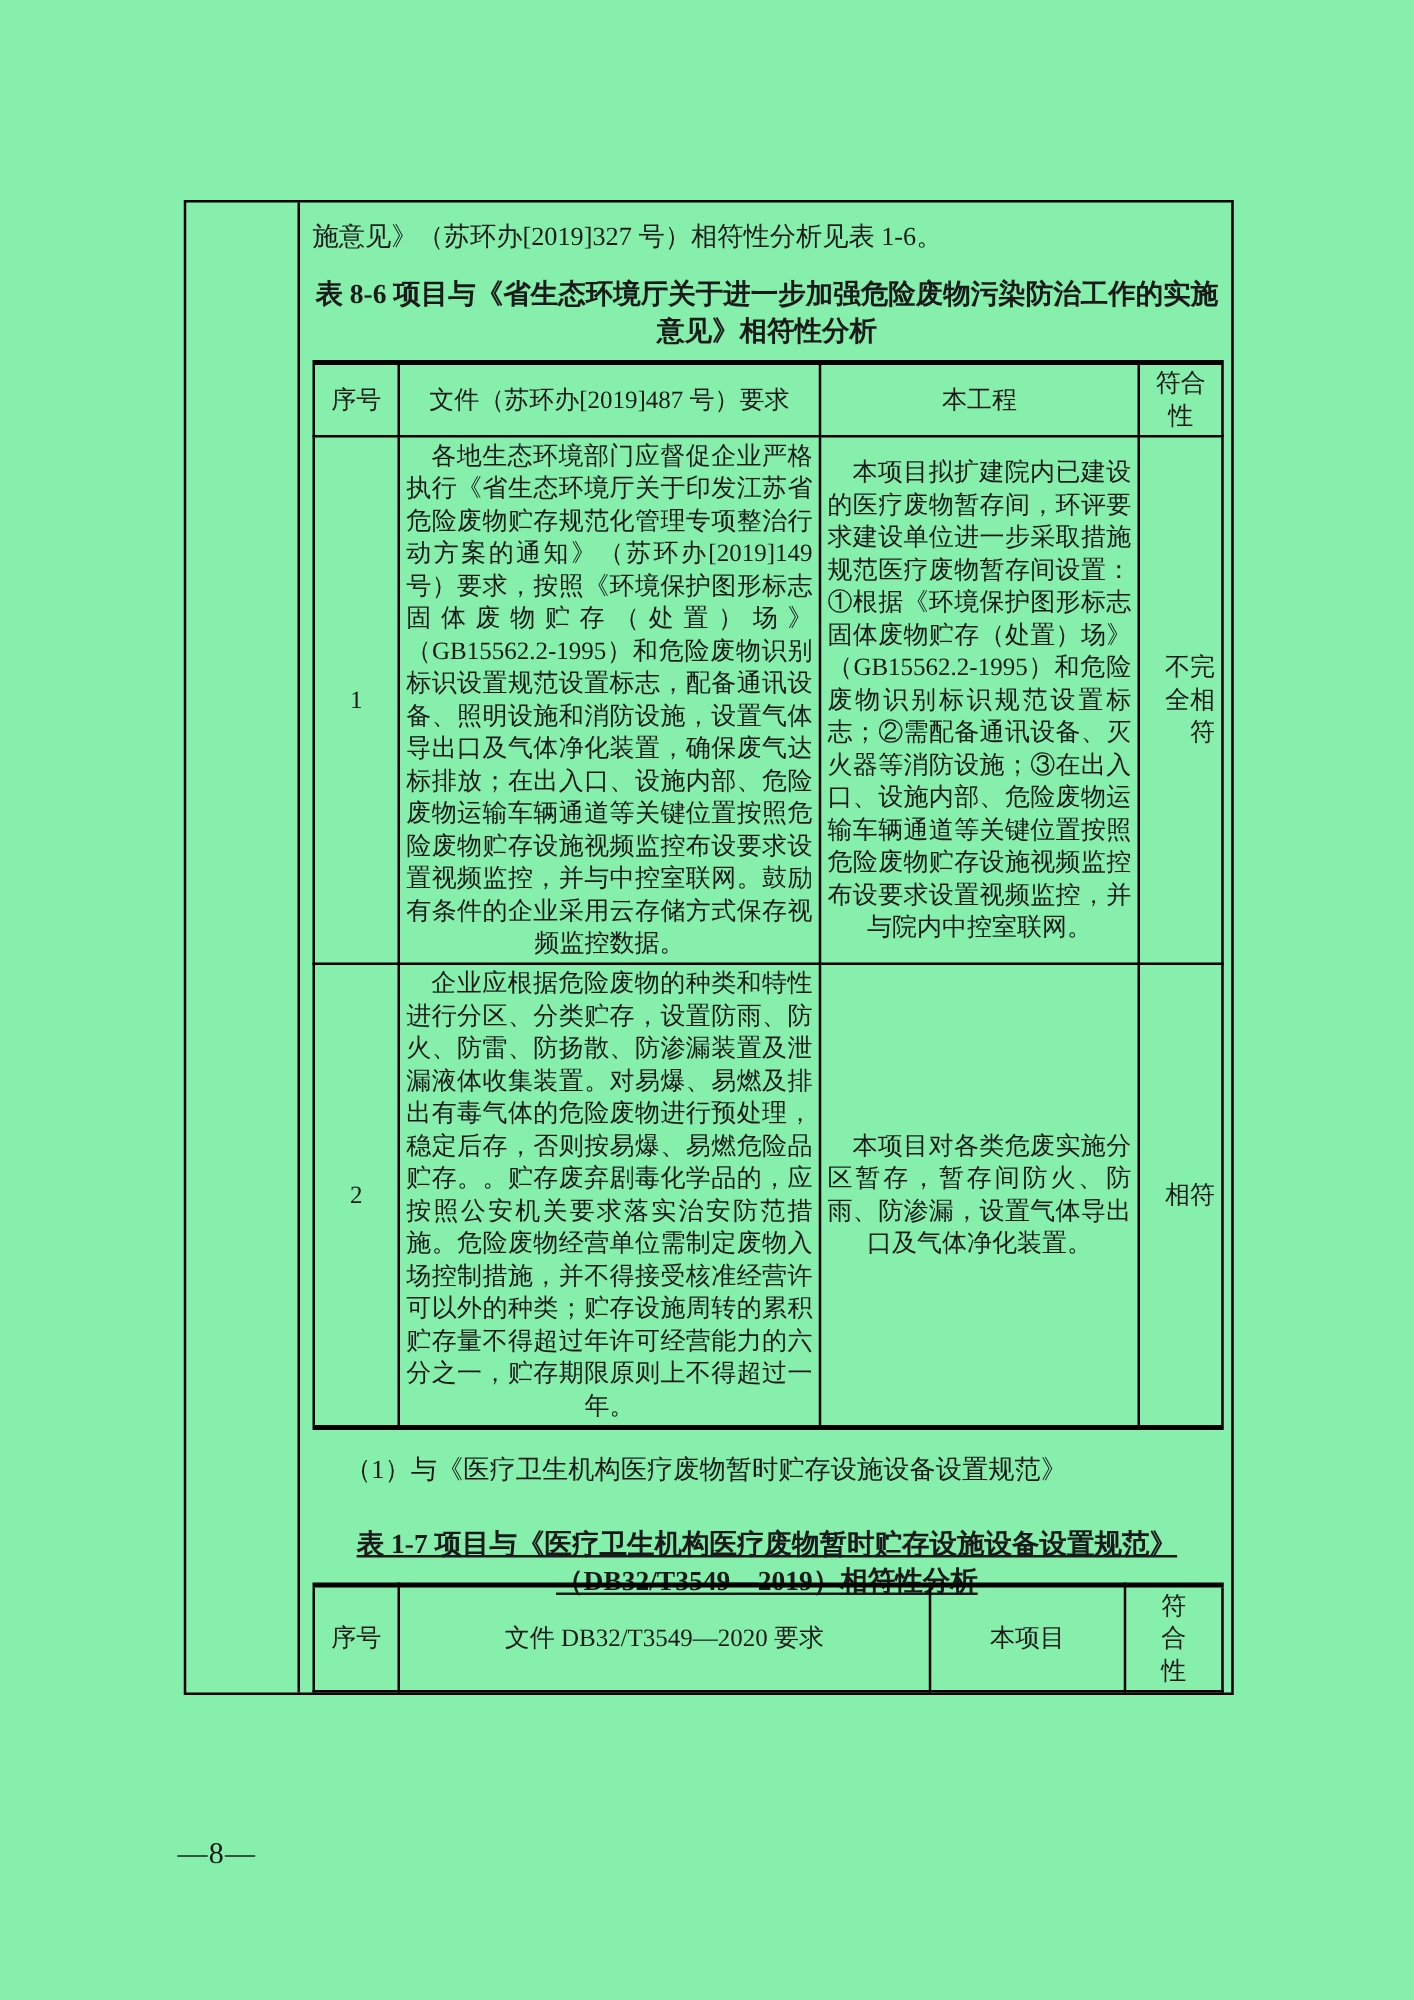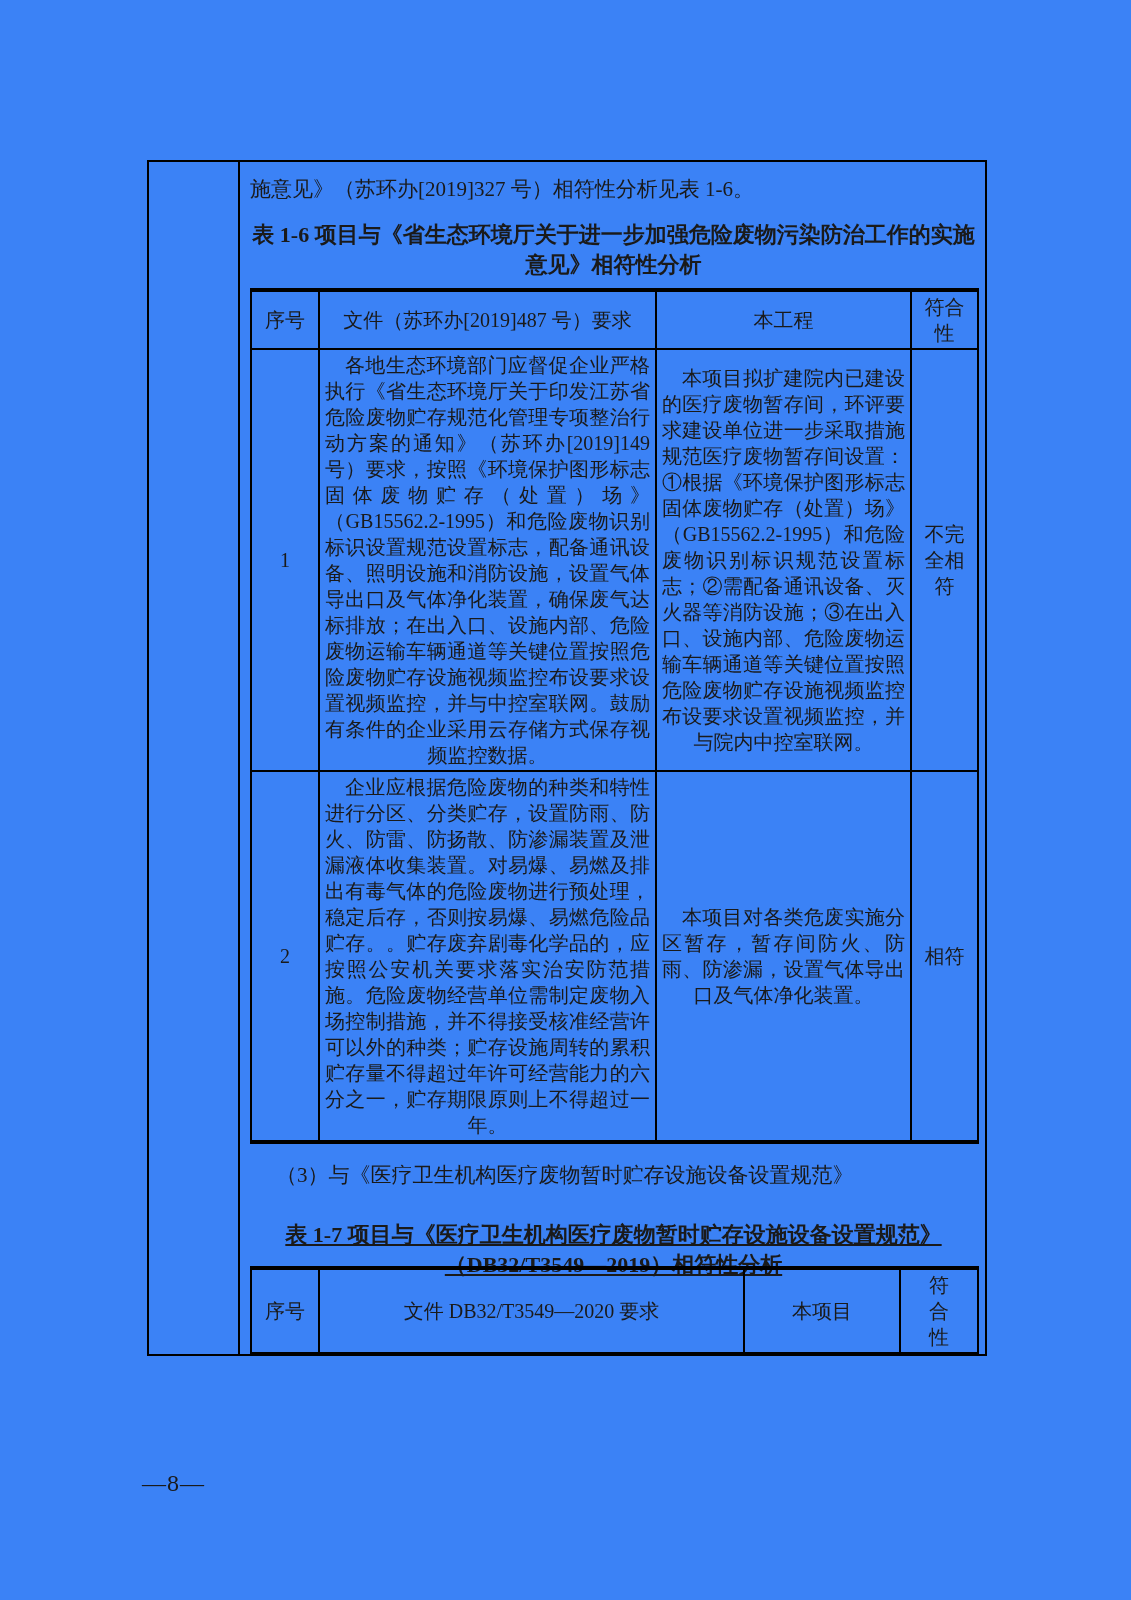--- a/index.html
+++ b/index.html
@@ -1,19 +1,19 @@
 <!DOCTYPE html>
 <html><head>
 <meta charset="utf-8">
 <style>
   html,body { margin:0; padding:0; background:#ffffff; }
   .page {
     position:relative;
     width:1131px; height:1600px;
-    background:#3b82f6;
+    background:#86efac;
     color:#1a1a1a;
     font-family:"Liberation Serif","DejaVu Serif",serif;
     overflow:hidden;
   }
   .frame {
     position:absolute; left:147px; top:160px;
     width:840px; height:1196px;
     border:2px solid #000;
     box-sizing:border-box;
   }
@@ -52,21 +52,21 @@
   .hdr16 { height:56px; }
   .hdr17 { height:80px; }
   .row1 { height:410px; }
   .row2 { height:366px; }
   .cell-no { text-align:center; }
   .cell-just {
     text-align:justify;
     text-align-last:center;
     text-indent:1em;
   }
-  .cell-center { text-align:center; }
+  .cell-center { text-align:right; }
   .w2 { display:inline-block; width:2.3em; text-indent:0; }
   .w1 { display:inline-block; width:1.05em; text-indent:0; }
   .sec3-l1 {
     margin:16px 0 0 0;
     padding-left:26px;
     font-size:21px; line-height:30px;
   }
   .sec3-l2 {
     margin:24px 0 0 0;
     font-size:21px; line-height:30px;
@@ -84,21 +84,21 @@
 <body>
 
 <div class="page">
   <div class="frame">
     <div class="side-divider"></div>
 
     <div class="content">
 
       <p class="intro">施意见》（苏环办[2019]327 号）相符性分析见表 1-6。</p>
 
-      <div class="tbl-title">表 1-6 项目与《省生态环境厅关于进一步加强危险废物污染防治工作的实施意见》相符性分析</div>
+      <div class="tbl-title">表 8-6 项目与《省生态环境厅关于进一步加强危险废物污染防治工作的实施意见》相符性分析</div>
 
       <table class="t16">
         <colgroup>
           <col style="width:68px">
             <col style="width:337px">
             <col style="width:255px">
             <col style="width:67px">
         </colgroup>
         <tbody>
             <tr class="hdr16">
@@ -115,21 +115,21 @@
         </tr>
         <tr class="row2">
           <td class="cell-no">2</td>
           <td class="cell-just">企业应根据危险废物的种类和特性进行分区、分类贮存，设置防雨、防火、防雷、防扬散、防渗漏装置及泄漏液体收集装置。对易爆、易燃及排出有毒气体的危险废物进行预处理，稳定后存，否则按易爆、易燃危险品贮存。。贮存废弃剧毒化学品的，应按照公安机关要求落实治安防范措施。危险废物经营单位需制定废物入场控制措施，并不得接受核准经营许可以外的种类；贮存设施周转的累积贮存量不得超过年许可经营能力的六分之一，贮存期限原则上不得超过一年。</td>
           <td class="cell-just">本项目对各类危废实施分区暂存，暂存间防火、防雨、防渗漏，设置气体导出口及气体净化装置。</td>
           <td class="cell-center">相符</td>
         </tr>
       </tbody>
         </table>
 
-      <p class="sec3-l1">（3）与《医疗卫生机构医疗废物暂时贮存设施设备设置规范》</p>
+      <p class="sec3-l1">（1）与《医疗卫生机构医疗废物暂时贮存设施设备设置规范》</p>
 
       <div class="tbl-title t17-title">表 1-7 项目与《医疗卫生机构医疗废物暂时贮存设施设备设置规范》（DB32/T3549—2019）相符性分析</div>
     </div>
 
     <div class="t17-wrap">
       <table class="t17">
         <colgroup>
           <col style="width:68px">
             <col style="width:425px">
             <col style="width:156px">

